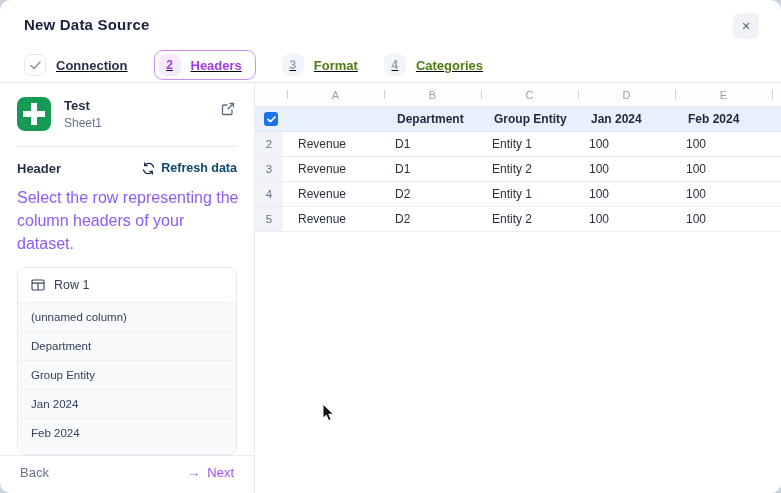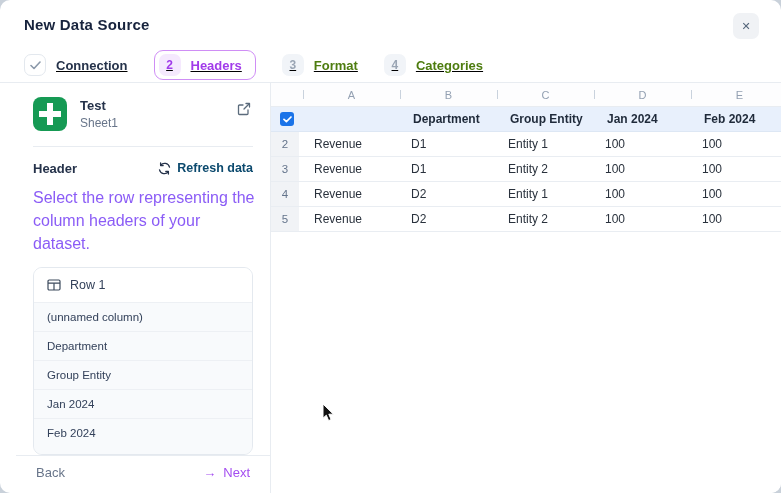--- a/index.html
+++ b/index.html
@@ -31,21 +31,21 @@
   .step-label { font-size:13px; font-weight:bold; color:#25324a; }
   .step.inactive .step-label { color:#4d7c0f; }
   .step.active { border:1px solid #cf8ef5; border-radius:9px; padding:3px 13px 3px 4px; }
   .step.active .step-num { background:#f5e9fe; color:#a13bea; }
   .step.active .step-label { color:#a13bea; }
 
   
   .dlg-body { flex:1; display:flex; min-height:0; }
 
   
-  .left-panel { width:255px; flex:none; border-right:1px solid #e8ecf1; display:flex; flex-direction:column;margin-left:16px; }
+  .left-panel { width:255px; flex:none; border-right:1px solid #e8ecf1; display:flex; flex-direction:column; }
   .panel-content { flex:1; padding:14px 17px 0; display:flex; flex-direction:column; min-height:0; }
   .source-row { display:flex; align-items:flex-start; gap:13px; }
   .sheet-icon { width:34px; height:34px; background:#169a54; border-radius:8px; position:relative; flex:none; }
   .sheet-icon::before { content:""; position:absolute; left:14px; top:6px; width:6px; height:22px; background:#fff; }
   .sheet-icon::after  { content:""; position:absolute; left:6px; top:14px; width:22px; height:6px; background:#fff; }
   .source-text { padding-top:1px; }
   .source-name { font-size:13px; font-weight:bold; color:#25324a; }
   .source-sheet { font-size:12px; color:#68758a; margin-top:3px; }
   .external-btn { margin-left:auto; background:none; border:none; cursor:pointer; padding:2px; margin-top:3px; }
 

